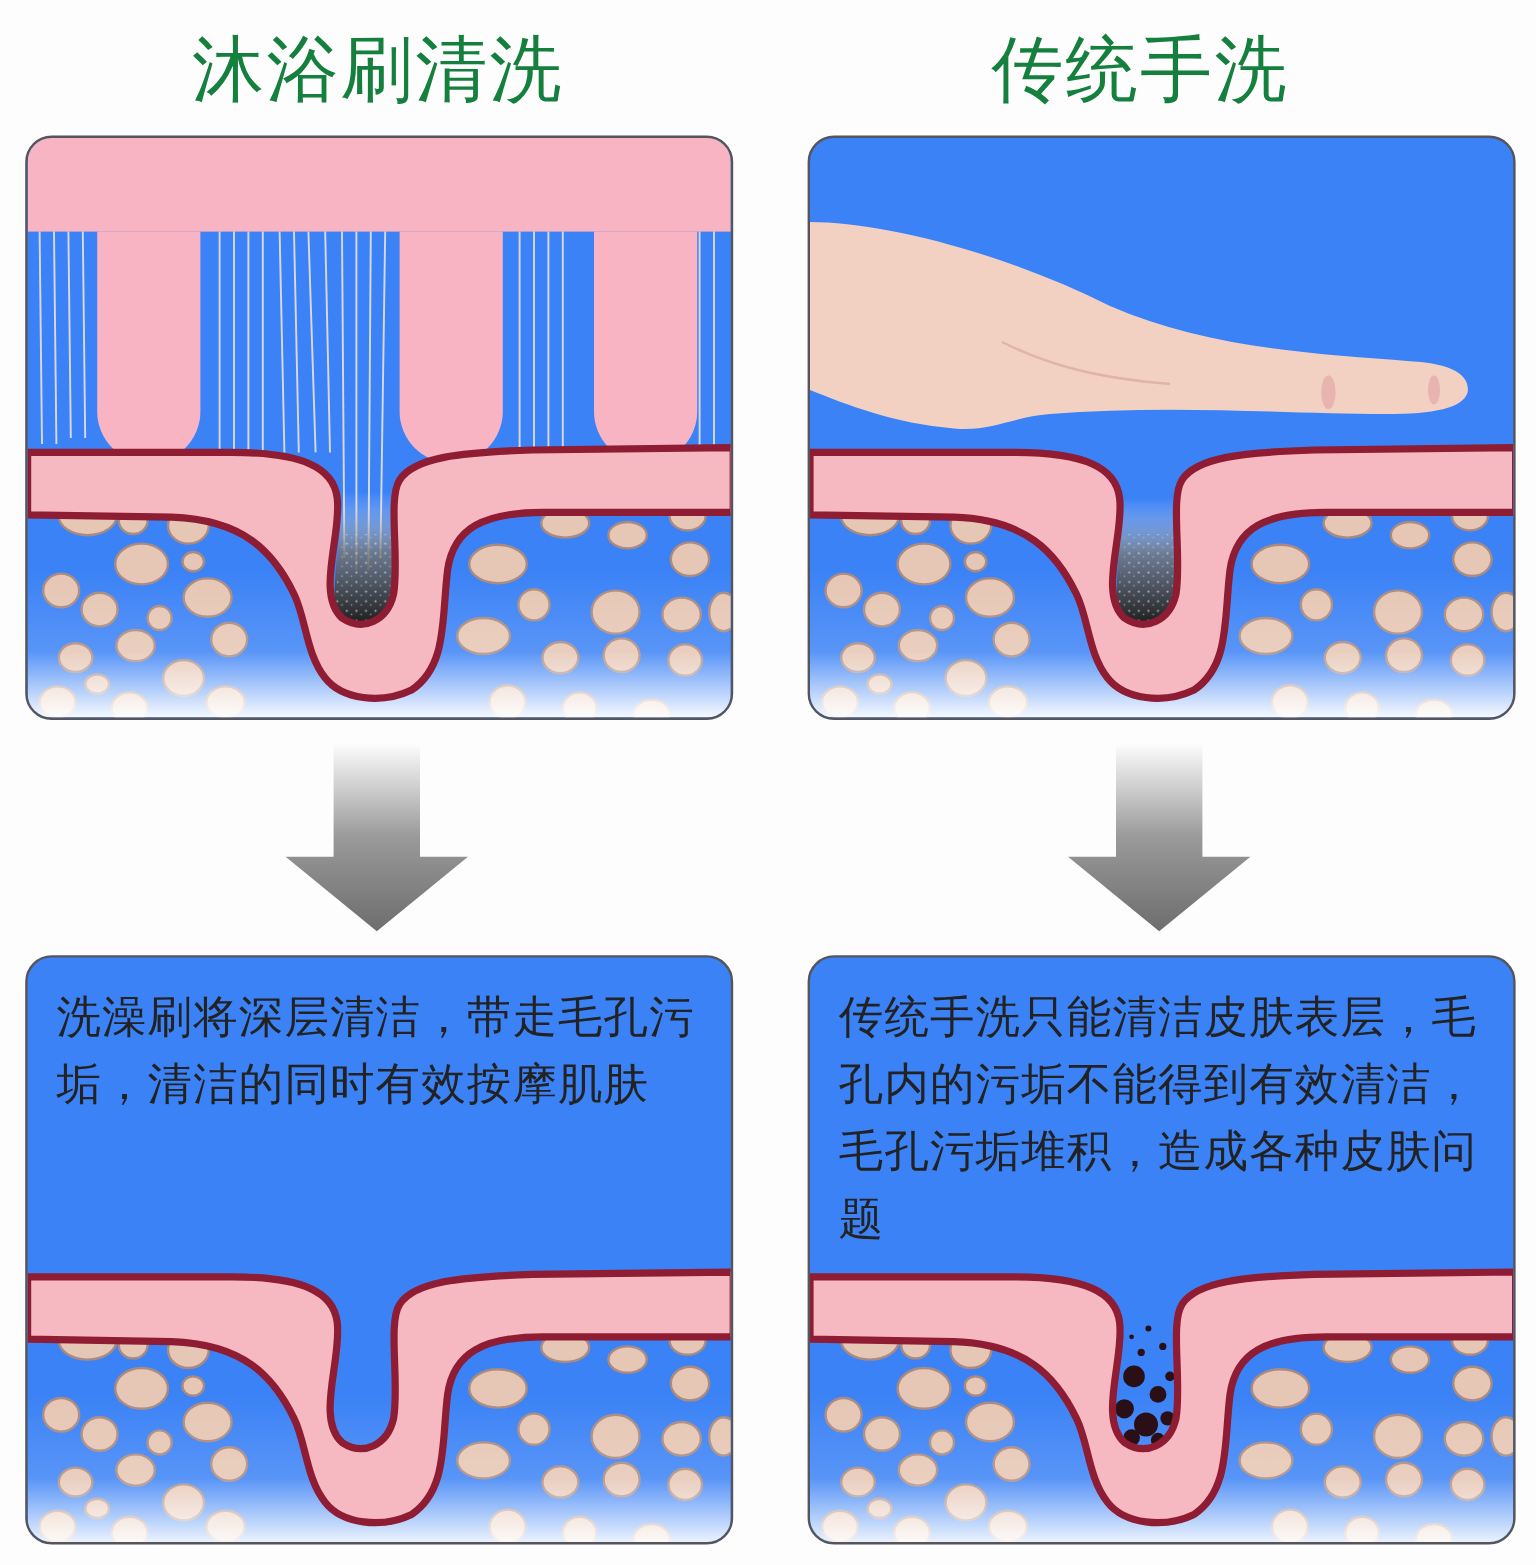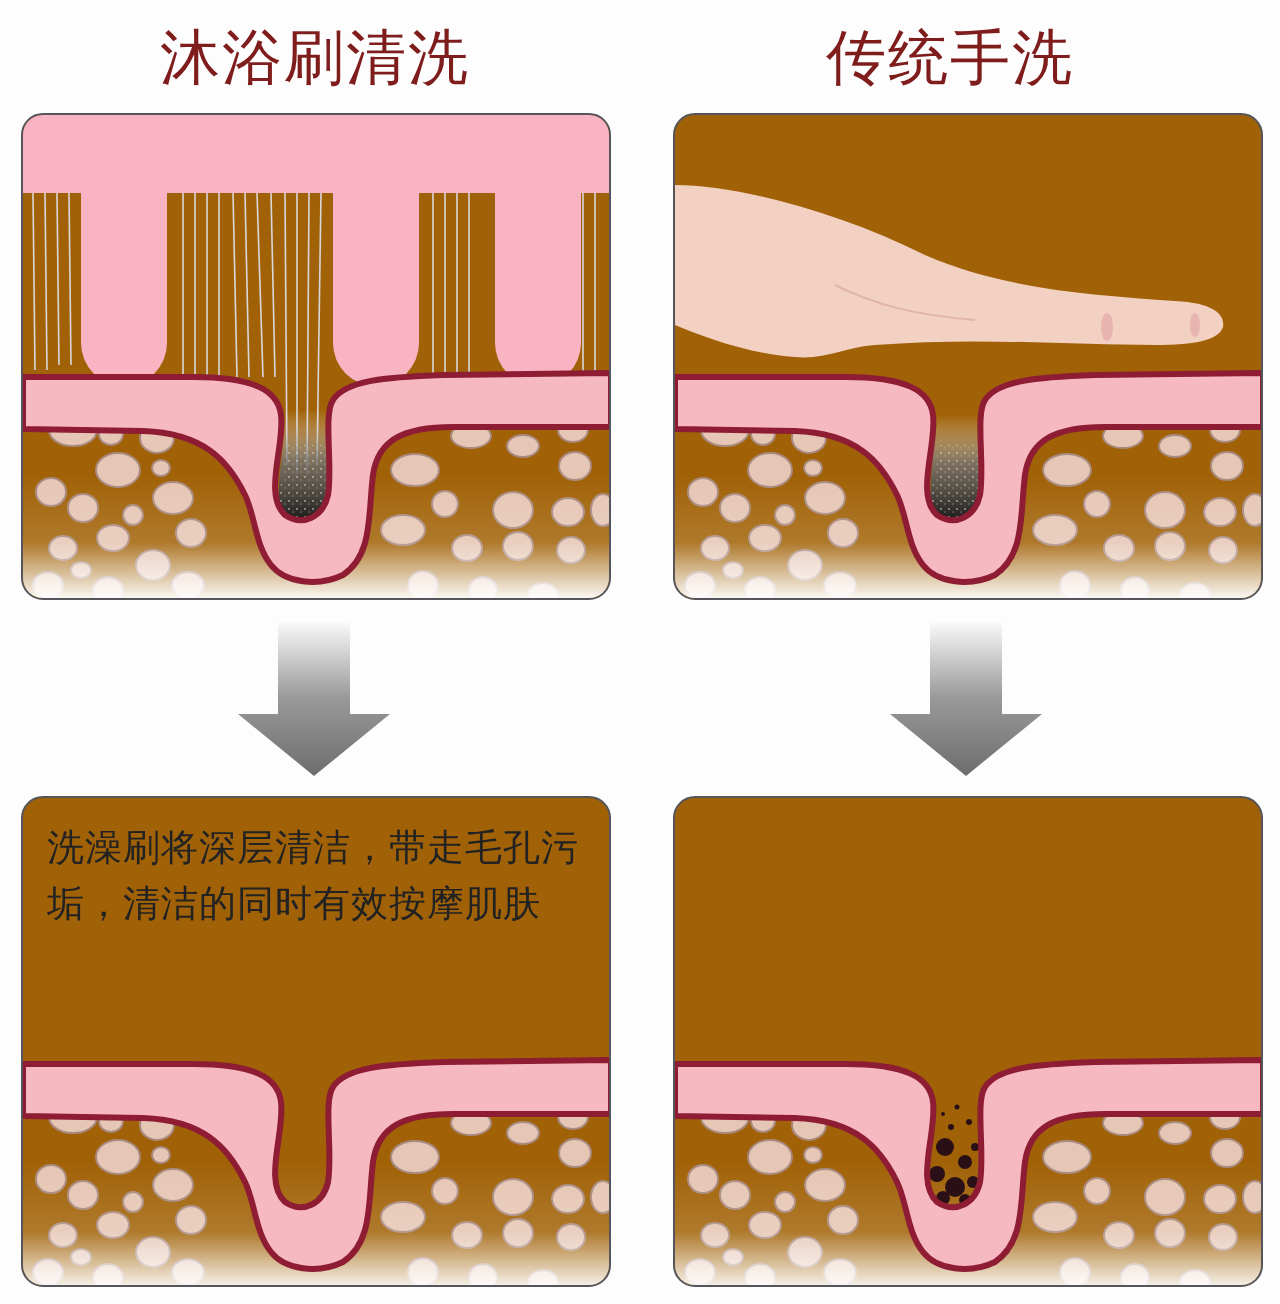--- a/index.html
+++ b/index.html
@@ -1,19 +1,19 @@
 <!DOCTYPE html>
 <html><head>
 <meta charset="utf-8">
 <style>
   html, body { margin:0; padding:0; }
   body { width:1280px; height:1304px; background:#fdfdfe; position:relative; overflow:hidden;
          font-family: "DejaVu Sans", "Liberation Sans", sans-serif; color:#1a1a1a; }
-  .title { position:absolute; top:18px; font-size:60px; font-weight:400; letter-spacing:2px; color:#7f1d1d; text-align:center; }
-  .panel { position:absolute; border:2px solid #55555b; border-radius:22px; background:#a16207; overflow:hidden; }
+  .title { position:absolute; top:18px; font-size:60px; font-weight:400; letter-spacing:2px; color:#15803d; text-align:center; }
+  .panel { position:absolute; border:2px solid #55555b; border-radius:22px; background:#3b82f6; overflow:hidden; }
   .panel svg { position:absolute; left:0; top:0; }
   .desc { position:absolute; left:24px; right:18px; top:22px; font-size:37px; line-height:56px; color:#222; letter-spacing:1px; }
   .arrow { position:absolute; }
   .watermark { position:absolute; right:28px; bottom:36px; font-size:52px; color:#fff;
                -webkit-text-stroke:1.4px #9a9a9a; letter-spacing:2px; }
 </style>
 </head>
 <body>
 
 <div class="title" style="left:20px;width:590px;">沐浴刷清洗</div>
@@ -174,20 +174,21 @@
       <g fill="#e6c6b4" stroke="#a98a80" stroke-width="2" transform="translate(370,255)">
           <use href="#cellsR"></use>
         </g>
       <rect x="0" y="360" width="586" height="127" fill="url(#cellFade)"></rect>
       <use href="#skinBand" fill="#f7b9c1" stroke="#8e1c33" stroke-width="6"></use>
     </g>
   </svg>
 </div>
 
 <div class="panel" style="left:673px;top:796px;width:586px;height:487px;">
+  <div class="desc">传统手洗只能清洁皮肤表层，毛孔内的污垢不能得到有效清洁，毛孔污垢堆积，造成各种皮肤问题</div>
   <svg width="586" height="487" viewBox="0 0 586 487">
     <g transform="translate(0,4)">
       <g fill="#e6c6b4" stroke="#a98a80" stroke-width="2" transform="translate(0,255)">
           <use href="#cells"></use>
         </g>
       <g fill="#e6c6b4" stroke="#a98a80" stroke-width="2" transform="translate(370,255)">
           <use href="#cellsR"></use>
         </g>
       <rect x="0" y="360" width="586" height="127" fill="url(#cellFade)"></rect>
 

